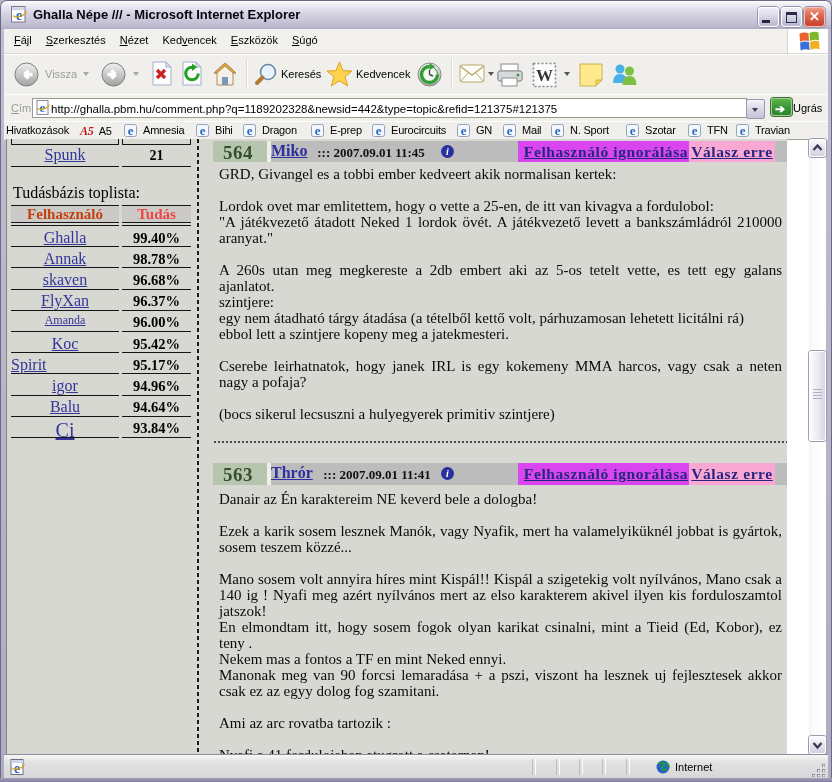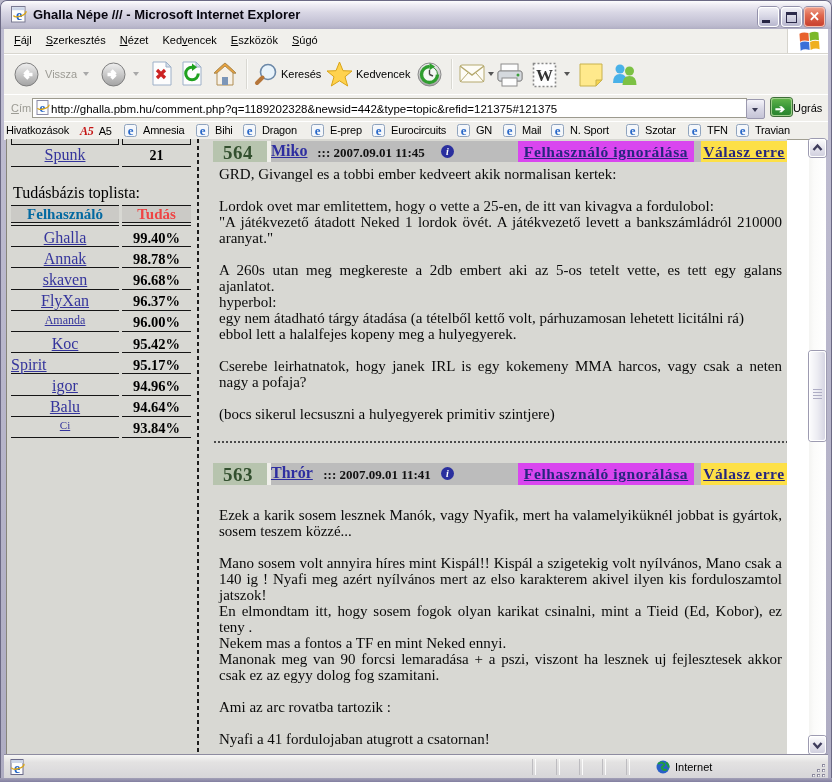--- a/index.html
+++ b/index.html
@@ -41,21 +41,21 @@
 .sbtext{position:absolute;font-family:"Liberation Serif",serif;color:#000;}
 .sblink{color:#34349c;text-decoration:underline;}
 
 .postbar{position:absolute;left:206px;width:574px;background:#bcbcbc;}
 .numbox{position:absolute;left:0px;top:0px;width:54px;height:100%;background:#b7c4ae;border-right:4px solid #efefe9;}
 .numtxt{position:absolute;width:54px;text-align:center;top:1px;left:-2px;font:bold 19px "Liberation Serif",serif;color:#33502f;letter-spacing:0.5px;}
 .pname{position:absolute;left:58px;top:1px;font:bold 16px "Liberation Serif",serif;color:#2e2ea0;text-decoration:underline;}
 .pdate{position:absolute;top:4px;font:bold 13px "Liberation Serif",serif;color:#111;}
 .ibtn{position:absolute;top:4px;width:13px;height:13px;border-radius:50%;background:#2a2f9e;color:#fff;font:bold italic 10px "Liberation Serif",serif;text-align:center;line-height:13px;}
 .hlink1{position:absolute;left:305px;top:0px;width:176px;height:100%;background:#d946ef;}
-.hlink2{position:absolute;left:488px;top:0px;width:86px;height:100%;background:#fde047;}
+.hlink2{position:absolute;left:476px;top:0px;width:86px;height:100%;background:#f9a8d4;}
 .hlinka{display:block;text-align:center;padding-top:2px;font:bold 15.5px "Liberation Serif",serif;letter-spacing:0.6px;color:#26267e;text-decoration:underline;}
 .pbody{position:absolute;left:212px;width:563px;font-family:"Liberation Serif",serif;font-size:15px;color:#0a0a0a;}
 .pl{height:16px;line-height:16px;white-space:nowrap;}
 .pj{height:16px;line-height:16px;text-align:justify;text-align-last:justify;white-space:normal;}
 .dashsep{position:absolute;left:207px;width:573px;height:2px;background:repeating-linear-gradient(90deg,#4a4a4a 0 2px,rgba(0,0,0,0) 2px 4px);}
 
 #scrollbar{position:absolute;left:809px;top:139px;width:17px;height:615px;background:linear-gradient(90deg,#f4f4f2 0%,#fbfbfa 30%,#ffffff 100%);}
 .sbtn{position:absolute;left:0px;width:17px;height:18px;border-radius:3px;background:linear-gradient(180deg,#fefefe 0%,#e3e2ec 55%,#cfcedd 100%);box-shadow:inset 0 0 0 1px #fff,0 0 0 1px #9d9bb1;}
 #sthumb{position:absolute;left:0px;top:212px;width:17px;height:90px;border-radius:3px;background:linear-gradient(90deg,#fdfdfe 0%,#ececf2 50%,#d4d3e2 100%);box-shadow:inset 0 0 0 1px #fff,0 0 0 1px #9d9bb1;}
 
@@ -260,21 +260,21 @@
   <div class="hline" style="left:115px;top:27px;width:69px;"></div>
   <div class="sbtext" style="left:4px;top:7px;width:108px;text-align:center;font-size:16px;"><span class="sblink">Spunk</span></div>
   <div class="sbtext" style="left:115px;top:9px;width:69px;text-align:center;font-size:14px;font-weight:bold;">21</div>
   <div class="sbtext" style="left:6px;top:45px;font-size:16px;">Tudásbázis toplista:</div>
   <div class="abs" style="left:4px;top:66px;width:108px;height:17px;background:#cbcac6;"></div>
   <div class="abs" style="left:115px;top:67px;width:69px;height:16px;background:#cbcac6;"></div>
   <div class="hline" style="left:4px;top:66px;width:108px;"></div>
   <div class="hline" style="left:115px;top:66px;width:69px;"></div>
   <div class="hline" style="left:4px;top:83px;width:108px;"></div>
   <div class="hline" style="left:115px;top:83px;width:69px;"></div>
-  <div class="sbtext" style="left:4px;top:67px;width:108px;text-align:center;font-size:15px;font-weight:bold;color:#0369a1;">Felhasználó</div>
+  <div class="sbtext" style="left:4px;top:67px;width:108px;text-align:center;font-size:15px;font-weight:bold;color:#c2410c;">Felhasználó</div>
   <div class="sbtext" style="left:115px;top:67px;width:69px;text-align:center;font-size:15px;font-weight:bold;color:#ef4444;">Tudás</div>
   <div class="hline" style="left:4px;top:86px;width:108px;"></div>
   <div class="hline" style="left:115px;top:86px;width:69px;"></div>
   <div class="hline" style="left:4px;top:107px;width:108px;"></div>
   <div class="hline" style="left:115px;top:107px;width:69px;"></div>
   <div class="hline" style="left:4px;top:128px;width:108px;"></div>
   <div class="hline" style="left:115px;top:128px;width:69px;"></div>
   <div class="hline" style="left:4px;top:150px;width:108px;"></div>
   <div class="hline" style="left:115px;top:150px;width:69px;"></div>
   <div class="hline" style="left:4px;top:171px;width:108px;"></div>
@@ -302,21 +302,21 @@
   <div class="sbtext" style="left:4px;top:174px;width:108px;text-align:center;font-size:12px;"><span class="sblink">Amanda</span></div>
   <div class="sbtext" style="left:115px;top:175px;width:69px;text-align:center;font-size:14.5px;font-weight:bold;">96.00%</div>
   <div class="sbtext" style="left:4px;top:196px;width:108px;text-align:center;font-size:16px;"><span class="sblink">Koc</span></div>
   <div class="sbtext" style="left:115px;top:197px;width:69px;text-align:center;font-size:14.5px;font-weight:bold;">95.42%</div>
   <div class="sbtext" style="left:4px;top:217px;width:108px;font-size:16px;"><span class="sblink">Spirit</span></div>
   <div class="sbtext" style="left:115px;top:218px;width:69px;text-align:center;font-size:14.5px;font-weight:bold;">95.17%</div>
   <div class="sbtext" style="left:4px;top:238px;width:108px;text-align:center;font-size:16px;"><span class="sblink">igor</span></div>
   <div class="sbtext" style="left:115px;top:239px;width:69px;text-align:center;font-size:14.5px;font-weight:bold;">94.96%</div>
   <div class="sbtext" style="left:4px;top:259px;width:108px;text-align:center;font-size:16px;"><span class="sblink">Balu</span></div>
   <div class="sbtext" style="left:115px;top:260px;width:69px;text-align:center;font-size:14.5px;font-weight:bold;">94.64%</div>
-  <div class="sbtext" style="left:4px;top:280px;width:108px;text-align:center;font-size:11px;"><span class="sblink">Ci</span></div>
+  <div class="sbtext" style="left:4px;top:280px;width:108px;text-align:center;font-size:20px;"><span class="sblink">Ci</span></div>
   <div class="sbtext" style="left:115px;top:281px;width:69px;text-align:center;font-size:14.5px;font-weight:bold;">93.84%</div>
   <div class="postbar" style="top:2px;height:21px;">
     <div class="numbox"></div>
       <div class="numtxt">564</div>
     <div class="pname">Miko</div>
     <div class="pdate" style="left:101px;">&nbsp;::: 2007.09.01 11:45</div>
     <div class="ibtn" style="left:228px;">i</div>
     <div class="hlink1">
         <span class="hlinka">Felhasználó ignorálása</span>
       </div>
@@ -326,23 +326,23 @@
   </div>
   <div class="pbody" style="top:27px;">
   <div class="pl">GRD, Givangel es a tobbi ember kedveert akik normalisan kertek:</div>
   <div class="pl">&nbsp;</div>
   <div class="pl">Lordok ovet mar emlitettem, hogy o vette a 25-en, de itt van kivagva a fordulobol:</div>
   <div class="pj">"A játékvezető átadott Neked 1 lordok övét. A játékvezető levett a bankszámládról 210000</div>
   <div class="pl">aranyat."</div>
   <div class="pl">&nbsp;</div>
   <div class="pj">A 260s utan meg megkereste a 2db embert aki az 5-os tetelt vette, es tett egy galans</div>
   <div class="pl">ajanlatot.</div>
-  <div class="pl">hyperbol:</div>
+  <div class="pl">szintjere:</div>
   <div class="pl">egy nem átadható tárgy átadása (a tételből kettő volt, párhuzamosan lehetett licitálni rá)</div>
-  <div class="pl">ebbol lett a halalfejes kopeny meg a hulyegyerek.</div>
+  <div class="pl">ebbol lett a szintjere kopeny meg a jatekmesteri.</div>
   <div class="pl">&nbsp;</div>
   <div class="pj">Cserebe leirhatnatok, hogy janek IRL is egy kokemeny MMA harcos, vagy csak a neten</div>
   <div class="pl">nagy a pofaja?</div>
   <div class="pl">&nbsp;</div>
   <div class="pl">(bocs sikerul lecsuszni a hulyegyerek primitiv szintjere)</div>
   </div>
   <div class="dashsep" style="top:302px;"></div>
   <div class="postbar" style="top:324px;height:22px;">
     <div class="numbox"></div>
       <div class="numtxt">563</div>
@@ -350,20 +350,21 @@
     <div class="pdate" style="left:107px;">&nbsp;::: 2007.09.01 11:41</div>
     <div class="ibtn" style="left:228px;">i</div>
     <div class="hlink1">
         <span class="hlinka">Felhasználó ignorálása</span>
       </div>
     <div class="hlink2">
         <span class="hlinka">Válasz erre</span>
       </div>
   </div>
   <div class="pbody" style="top:352px;">
+  <div class="pl">Danair az Én karaktereim NE keverd bele a dologba!</div>
   <div class="pl">&nbsp;</div>
   <div class="pj">Ezek a karik sosem lesznek Manók, vagy Nyafik, mert ha valamelyiküknél jobbat is gyártok,</div>
   <div class="pl">sosem teszem közzé...</div>
   <div class="pl">&nbsp;</div>
   <div class="pj">Mano sosem volt annyira híres mint Kispál!! Kispál a szigetekig volt nyílvános, Mano csak a</div>
   <div class="pj">140 ig ! Nyafi meg azért nyílvános mert az elso karakterem akivel ilyen kis forduloszamtol</div>
   <div class="pl">jatszok!</div>
   <div class="pj">En elmondtam itt, hogy sosem fogok olyan karikat csinalni, mint a Tieid (Ed, Kobor), ez</div>
   <div class="pl">teny .</div>
   <div class="pl">Nekem mas a fontos a TF en mint Neked ennyi.</div>

